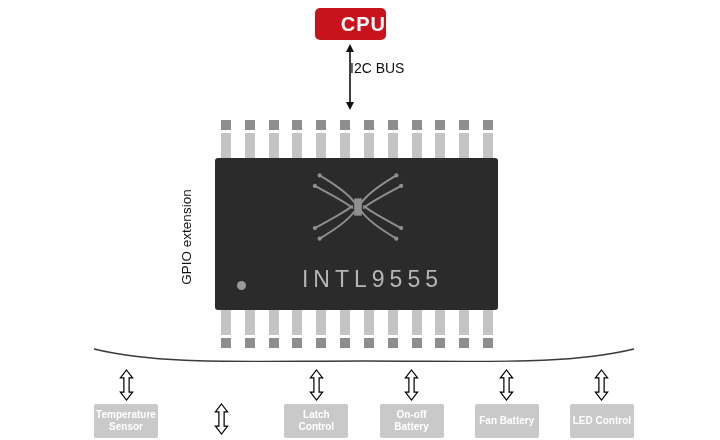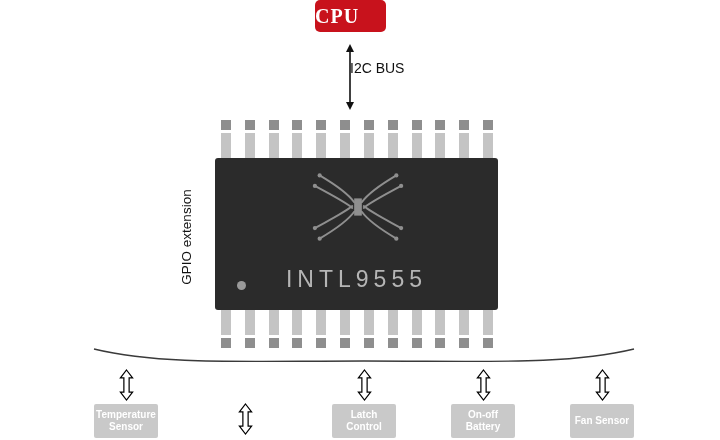--- a/index.html
+++ b/index.html
@@ -1,24 +1,24 @@
 <!DOCTYPE html>
 <html><head>
 <meta charset="utf-8">
 <style>
   html,body{margin:0;padding:0;background:#fff;}
   body{font-family:"Liberation Sans", sans-serif;}
   .canvas{position:relative;width:720px;height:440px;background:#ffffff;overflow:hidden;}
 
   
   .cpu-box{
-    position:absolute;left:315px;top:0;width:71px;height:32px;
+    position:absolute;left:315px;top:8px;width:71px;height:32px;
     background:#c8121c;border-radius:5px;
     color:#ffffff;font-size:20px;font-weight:bold;letter-spacing:1px;
-    display:flex;align-items:center;justify-content:flex-start;font-family:Liberation Serif, serif;
+    display:flex;align-items:center;justify-content:flex-end;
   }
 
   
   .cpu-arrow{position:absolute;left:343px;top:44px;width:14px;height:66px;}
 
   .bus-label{
     position:absolute;left:350px;top:60px;
     font-size:14px;color:#111111;
   }
 
@@ -29,21 +29,21 @@
     transform:rotate(-90deg);
   }
 
   
   .chip-body{
     position:absolute;left:215px;top:158px;width:283px;height:152px;
     background:#2b2b2b;border-radius:3px;
   }
   .chip-label{
     position:absolute;left:215px;top:266px;width:283px;
-    text-align:center;color:#b5b5b5;font-size:23px;letter-spacing:5px;
+    text-align:center;color:#b5b5b5;font-size:23px;letter-spacing:5px;padding-left:16px;
   }
   .chip-dot{
     position:absolute;left:237px;top:281px;width:9px;height:9px;
     border-radius:50%;background:#9a9a9a;
   }
   .chip-logo{position:absolute;left:312px;top:170px;width:92px;height:74px;}
 
   
   .pin-row{
     position:absolute;left:221px;width:272px;height:38px;
@@ -271,20 +271,28 @@
         <span>On-off Battery</span>
       </div>
     </div>
 
 
     <div class="col">
       <svg class="udarrow" viewBox="0 0 16 34">
         <path d="M8 1 L14.5 9.5 L10.8 9.5 L10.8 24.5 L14.5 24.5 L8 33 L1.5 24.5 L5.2 24.5 L5.2 9.5 L1.5 9.5 Z"></path>
       </svg>
       <div class="pbox">
-        <span>Fan Sensor</span>
-      </div>
-    </div>
-
-
+        <span>Fan Battery</span>
+      </div>
+    </div>
+
+
+    <div class="col">
+      <svg class="udarrow" viewBox="0 0 16 34">
+        <path d="M8 1 L14.5 9.5 L10.8 9.5 L10.8 24.5 L14.5 24.5 L8 33 L1.5 24.5 L5.2 24.5 L5.2 9.5 L1.5 9.5 Z"></path>
+      </svg>
+      <div class="pbox">
+        <span>LED Control</span>
+      </div>
+    </div>
 
   </div>
 </div>
 
 </body></html>

